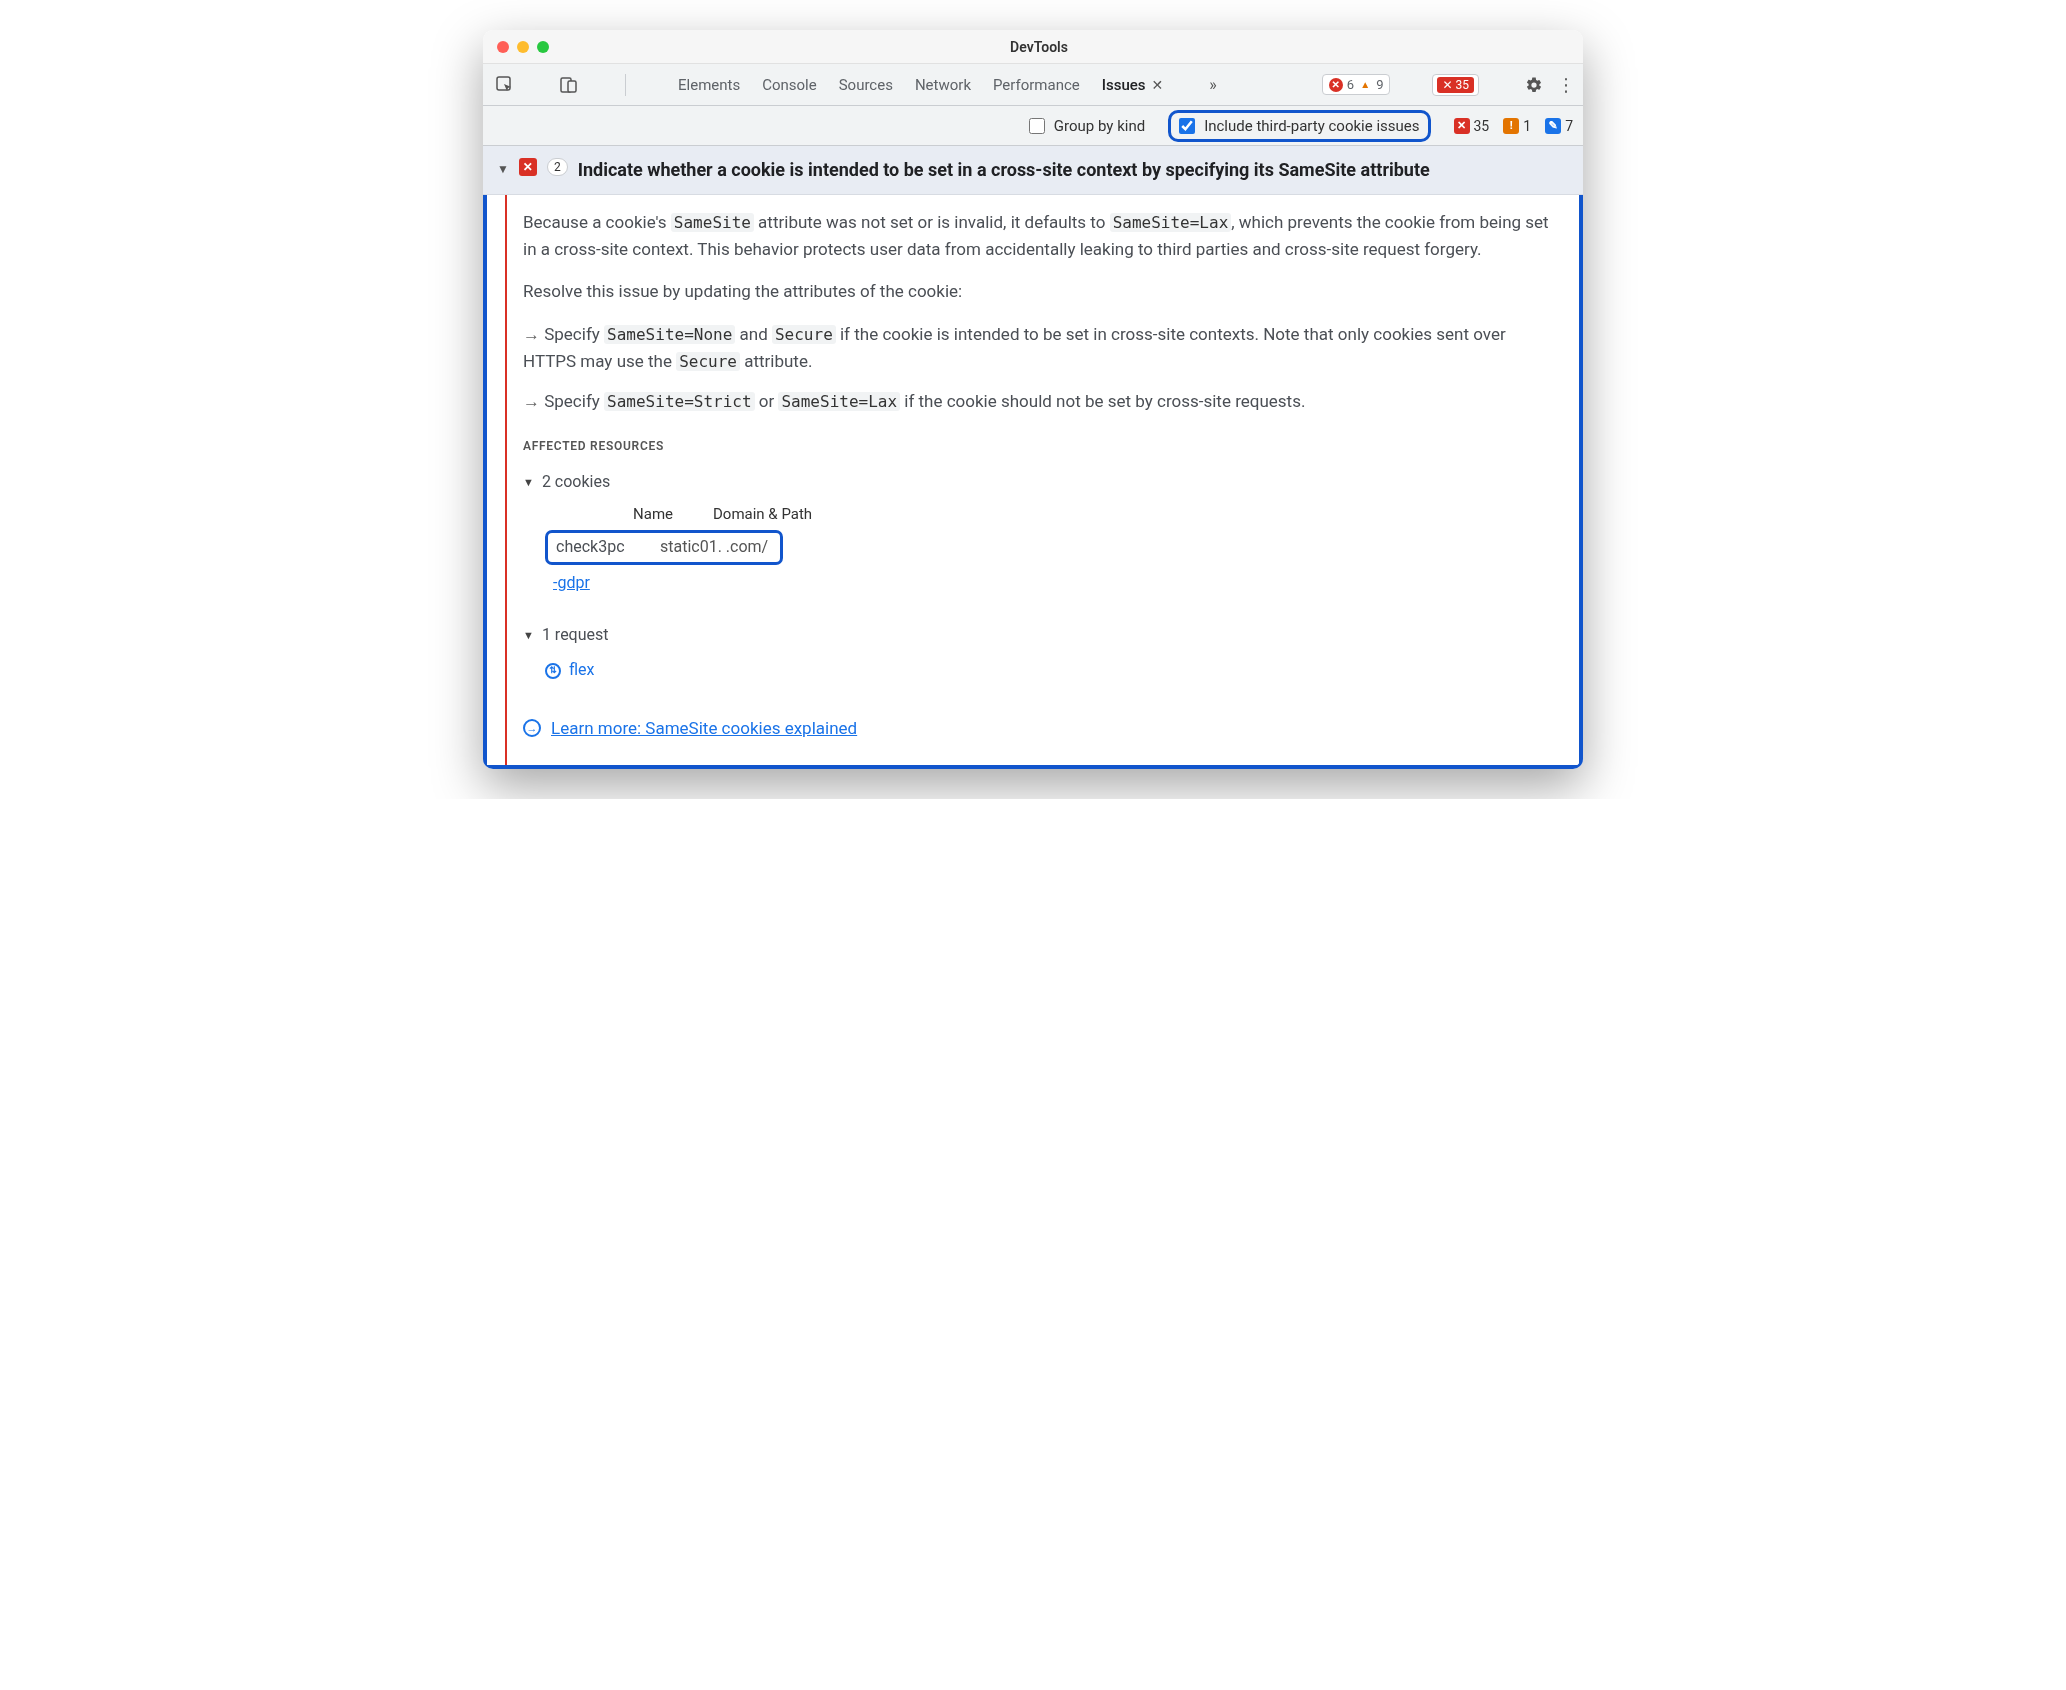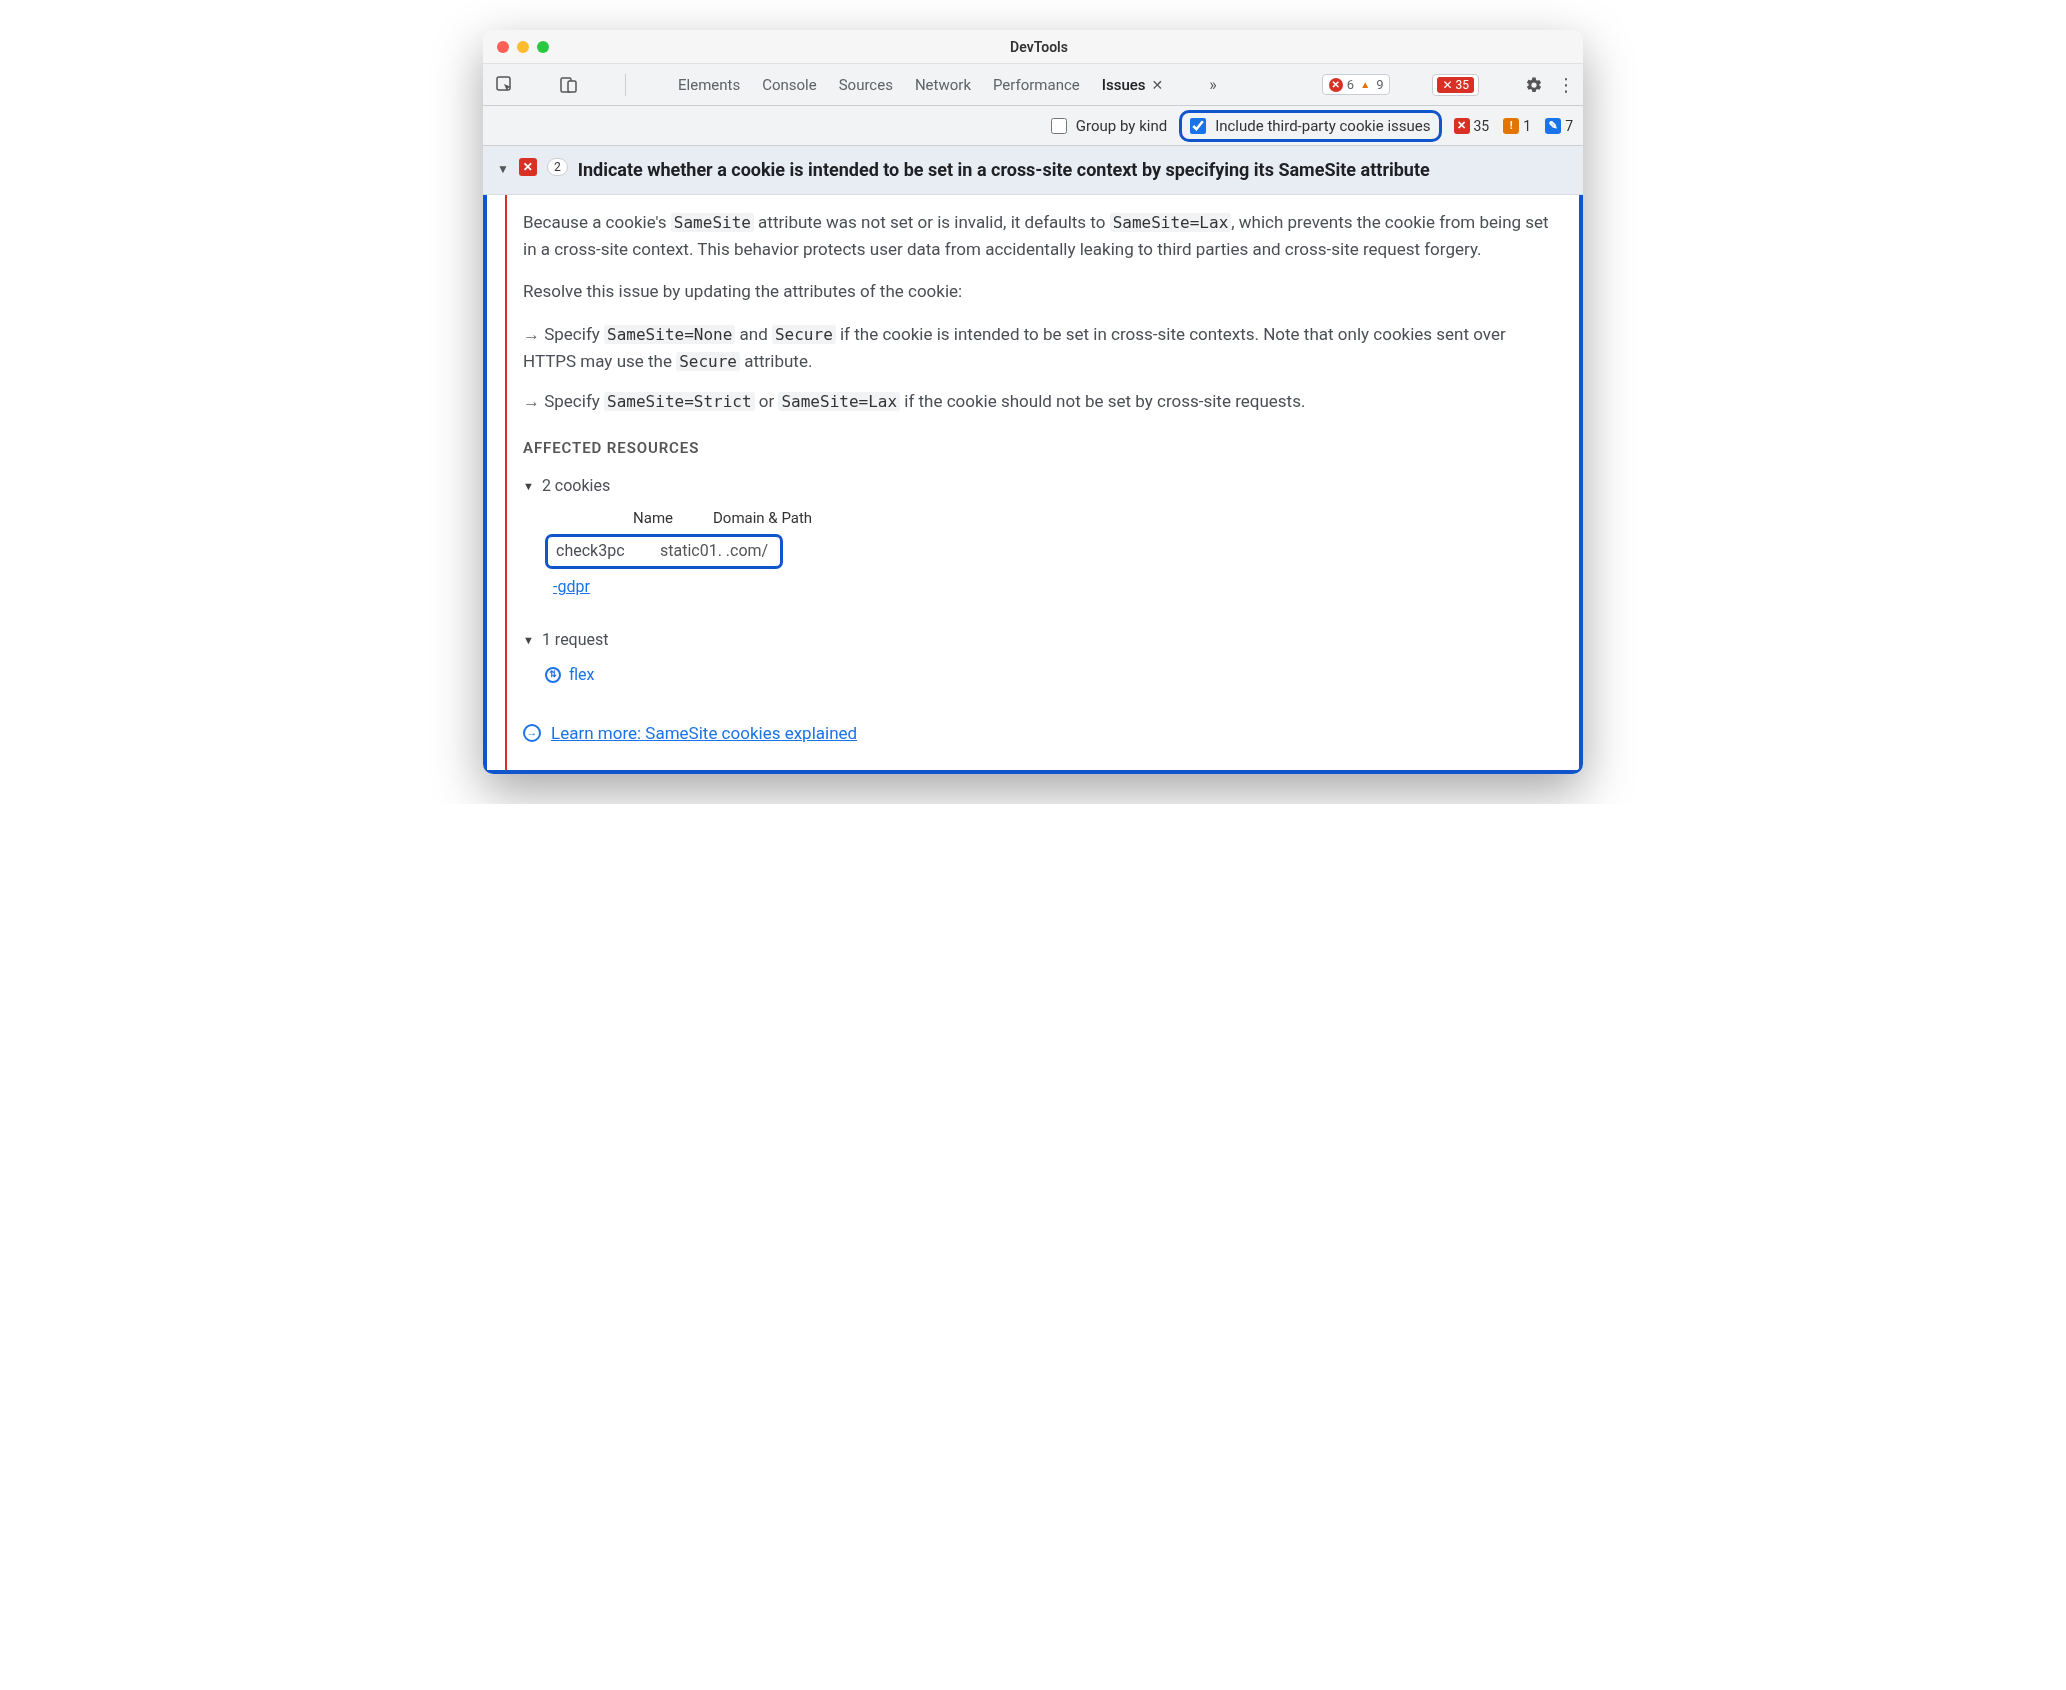--- a/index.html
+++ b/index.html
@@ -71,21 +71,21 @@
   .ic { width:14px; height:14px; display:inline-flex; align-items:center; justify-content:center; font-size:10px; font-weight:bold;}
   .ic-err { background:var(--error); color:#fff; border-radius:50%; }
   .ic-warn{ color:var(--warn); }
   .tb-end { display:flex; align-items:center; gap:14px; margin-left:10px; color:#555;}
   
   .sec-toolbar {
     display:flex; align-items:center; justify-content:flex-end;
     height:40px; background:var(--toolbar-bg);
     border-bottom:1px solid var(--border);
     padding:0 10px; font-size:15px; color:#333;
-    gap:12px;
+    gap:23px;
   }
   .chk { display:flex; align-items:center; gap:6px; }
   .chk input { width:16px; height:16px; }
   .highlight-ring {
     border:3px solid var(--highlight); border-radius:10px; padding:2px 8px 2px 4px;
     display:flex; align-items:center; gap:6px;
   }
   .sec-counts { display:flex; gap:14px; align-items:center; font-size:14px; }
   .count { display:flex; align-items:center; gap:4px; }
   .sq { width:16px; height:16px; border-radius:3px; display:flex; align-items:center; justify-content:center; color:#fff; font-size:11px; font-weight:bold;}
@@ -114,21 +114,21 @@
   }
   .content { flex:1; padding:14px 24px 24px 8px; font-size:17px; color:#4b4f55; line-height:1.55;}
   .content p { margin:0 0 16px 0; }
   code.inline {
     font-family: ui-monospace, SFMono-Regular, Menlo, Consolas, monospace;
     background:#f1f3f4; padding:0 3px; border-radius:3px; font-size:16px; color:#333;
   }
   .arrow-item { margin:4px 0 14px 0; }
   .arrow-item::before { content:"→  "; color:#666; }
   .section-label {
-    font-size:15px; letter-spacing:.06em; font-weight:600; color:#555;
+    font-size:12px; letter-spacing:.06em; font-weight:600; color:#555;
     margin:22px 0 10px 0;
   }
   .tree { font-size:16px; }
   .tree-row { display:flex; align-items:center; gap:8px; padding:4px 0;}
   .tree-caret { color:#444; font-size:11px; }
   .cookie-table { margin-left:22px; }
   .cookie-head { display:flex; gap:40px; font-size:15px; color:#333; padding:4px 8px;}
   .cookie-head .c1{width:120px;text-align:right;} .cookie-head .c2{flex:1;}
   .cookie-row { display:flex; gap:40px; padding:6px 8px; align-items:center;}
   .cookie-row .c1{width:120px;} .cookie-row .c2{flex:1; color:#333;}

